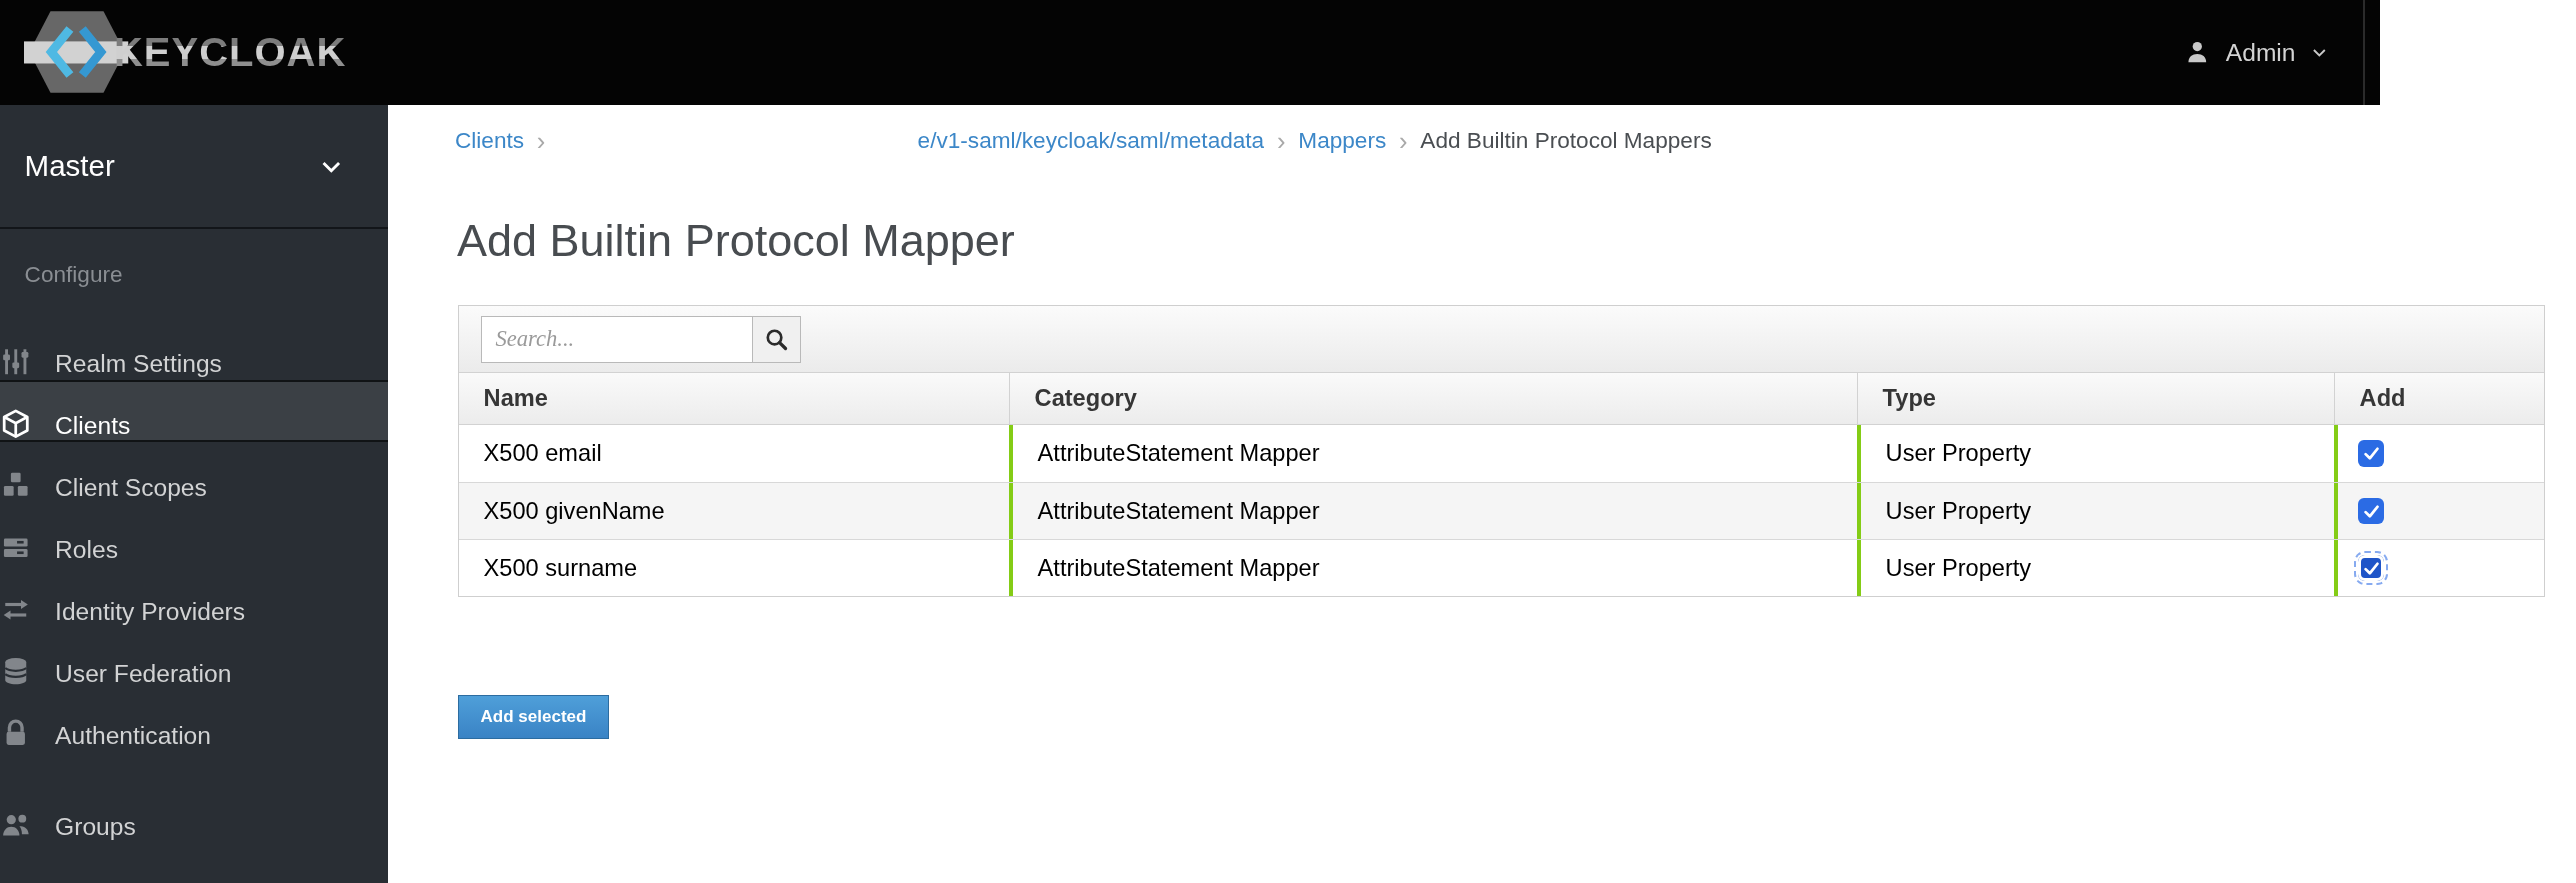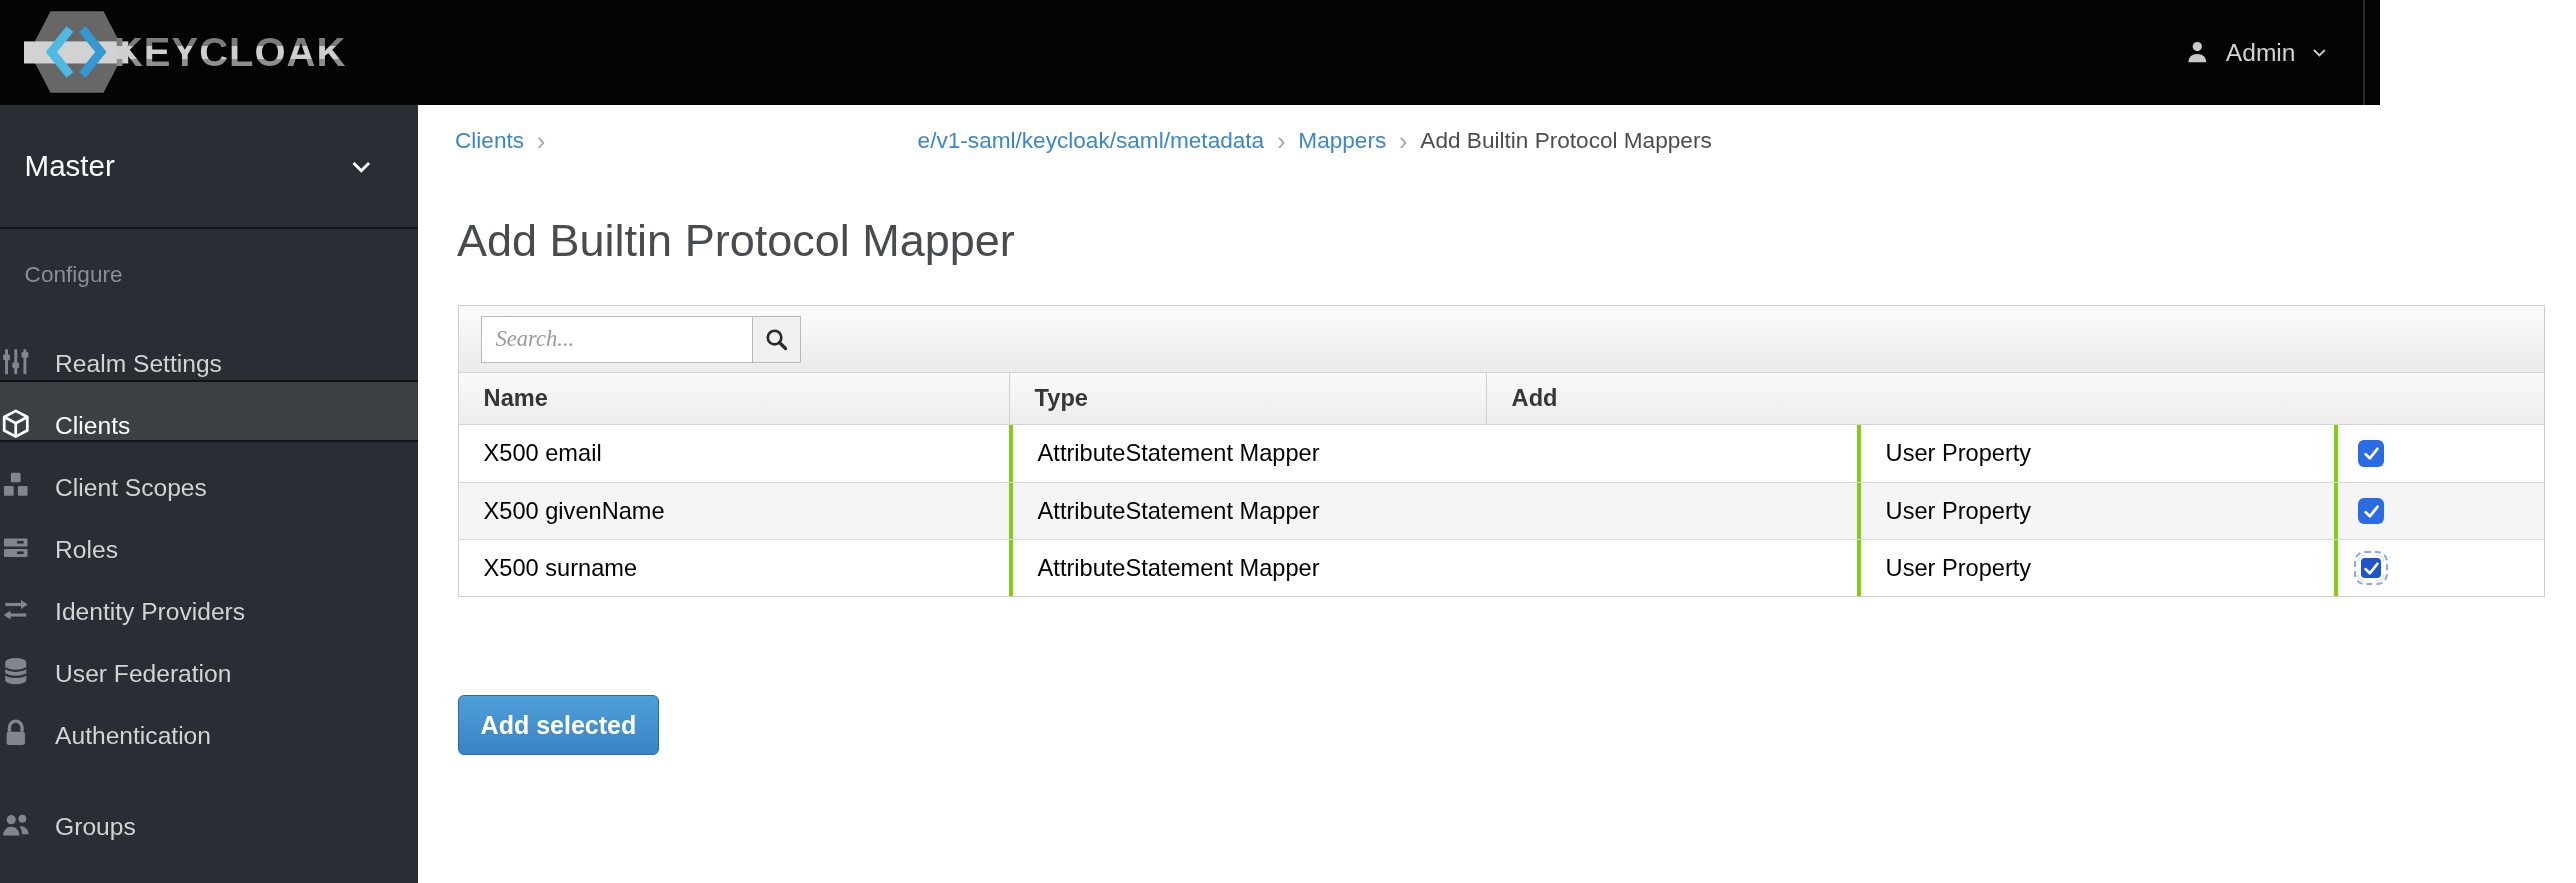--- a/index.html
+++ b/index.html
@@ -10,21 +10,21 @@
   .app-header { position: absolute; left:0; top:0; width:2380px; height:105px; background:#040404; }
   .logo { position:absolute; left:23.6px; top:5.9px; height:93px; display:flex; align-items:center; cursor:pointer; }
   .logo-text { font-size:40px; font-weight:bold; letter-spacing:1px; margin-left:-15.7px;
     background: linear-gradient(180deg,#7c7c7c 0%,#7c7c7c 36%,#cfcfcf 36%,#cfcfcf 64%,#8f8f8f 64%,#8f8f8f 100%);
     -webkit-background-clip:text; background-clip:text; color:transparent; }
   .header-divider { position:absolute; left:2363px; top:0; width:2px; height:105px; background:#2b2b2b; }
   .user-menu { position:absolute; right:51px; top:0; height:105px; display:flex; align-items:center; gap:14.8px;
     color:#d3d3d3; font-size:24.6px; cursor:pointer; }
 
   
-  .sidebar { position:absolute; left:0; top:105px; width:418px; height:778px; background:#292e34; overflow:hidden; }
+  .sidebar { position:absolute; left:0; top:105px; width:388px; height:778px; background:#292e34; overflow:hidden; }
   .realm-selector { height:124px; border-bottom:2px solid #121519; display:flex; align-items:center;
     justify-content:space-between; padding:0 43px 0 24.6px; color:#fff; font-size:29.5px; cursor:pointer; }
   .nav-section-label { margin:33px 0 0 24.6px; color:#8a8e93; font-size:22.6px; }
   .nav-items { margin-top:29.5px; }
   .nav-item { height:62px; display:flex; align-items:flex-end; cursor:pointer;
     border-top:2px solid transparent; border-bottom:2px solid transparent; }
   .nav-item .nav-icon { width:31.5px; height:31.5px; color:#82868b; display:inline-flex; }
   .nav-icon svg { width:31.5px; height:31.5px; }
   .nav-item .nav-label { margin-left:23.6px; color:#d2d3d4; font-size:24.6px; }
   .nav-item.active { background:#3b4045; border-top:2px solid #101315; border-bottom:2px solid #101315; }
@@ -65,23 +65,23 @@
   .col-category { width:848px; }
   .col-type { width:477px; }
   .col-add { flex:1; }
   .td.col-add { padding-left:19.7px; }
 
   .cb { width:26.6px; height:26.6px; border-radius:5.9px; background:#2b6be4; display:flex;
     align-items:center; justify-content:center; cursor:pointer; }
   .cb svg { width:20.7px; height:20.7px; }
   .cb.focused { background:#1f55c8; box-shadow: inset 0 0 0 3px #fff; outline:2px dashed #86aaf0; outline-offset:2px; border-radius:6.9px; }
 
-  .add-selected-btn { position:absolute; left:40px; top:590px; height:60px; padding:0 21.6px;
-    font-size:25px; font-weight:bold; color:#fff; font-family:"Liberation Sans", sans-serif;
-    background:linear-gradient(180deg,#4f9fd9,#3a83c5); border:1px solid #2c6ca0; border-radius:6px; cursor:pointer; }
+  .add-selected-btn { position:absolute; left:40px; top:590px; height:44px; padding:0 21.6px;
+    font-size:17px; font-weight:bold; color:#fff; font-family:"Liberation Sans", sans-serif;
+    background:linear-gradient(180deg,#4f9fd9,#3a83c5); border:1px solid #2c6ca0; border-radius:0; cursor:pointer; }
 </style>
 </head>
 <body>
 
 <div class="app-header">
   <div class="logo">
     <svg width="106" height="90" viewBox="0 0 120 100">
       <polygon points="30,4 90,4 114,50 90,96 30,96 6,50" fill="#676767"></polygon>
       <rect x="-28" y="38" width="146" height="25" fill="#d2d2d2"></rect>
       <polyline points="52,24 31,50 52,76" fill="none" stroke="#4fb9e3" stroke-width="10"></polyline>
@@ -238,20 +238,21 @@
       <input class="search-input" type="text" placeholder="Search..." style="">
       <button class="search-btn">
         <svg viewBox="0 0 24 24">
           <circle cx="10.3" cy="10.3" r="6.6" fill="none" stroke="currentColor" stroke-width="2.6"></circle>
           <line x1="15.2" y1="15.2" x2="21" y2="21" stroke="currentColor" stroke-width="3.2" stroke-linecap="round"></line>
         </svg>
       </button>
     </div>
     <div class="thead">
       <div class="th col-name">Name</div>
+      <div class="th col-category">Category</div>
       <div class="th col-type">Type</div>
       <div class="th col-add">Add</div>
     </div>
     <div>
         <div class="trow">
     <div class="td col-name">X500 email</div>
     <div class="td col-category">AttributeStatement Mapper</div>
     <div class="td col-type">User Property</div>
     <div class="td col-add">
       <span class="cb">

